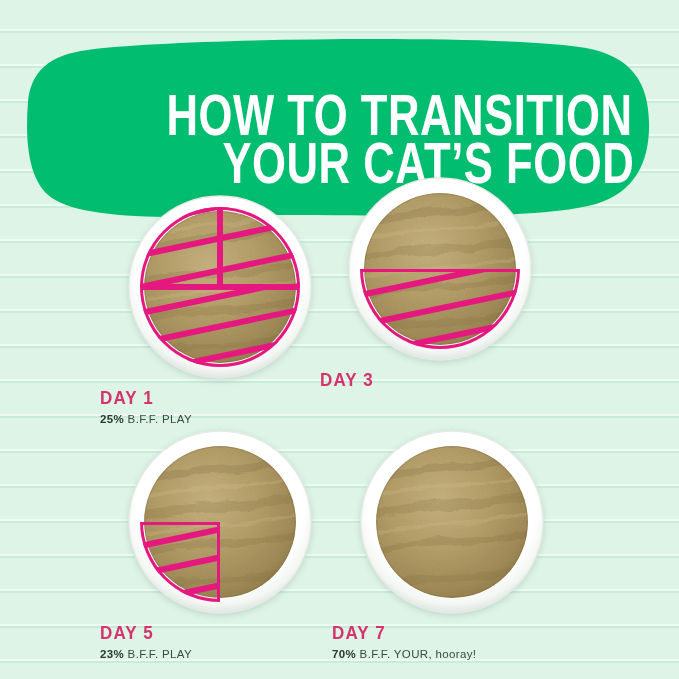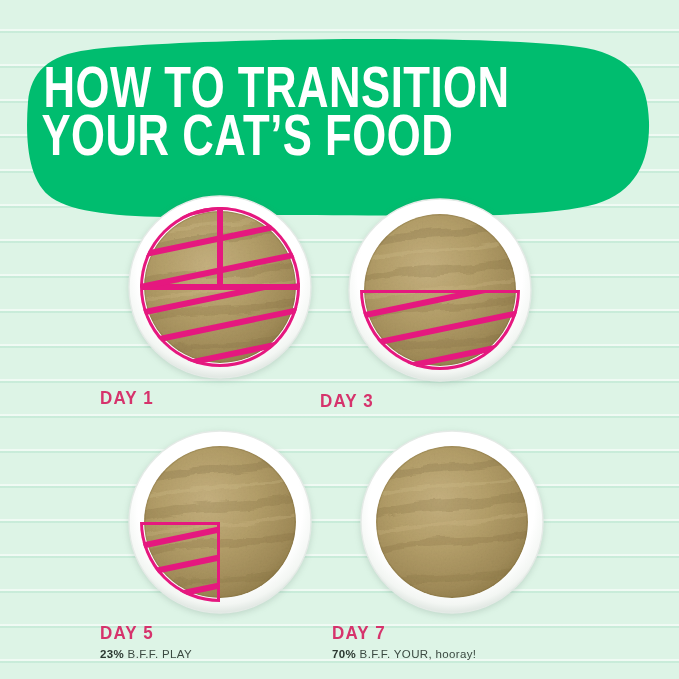--- a/index.html
+++ b/index.html
@@ -47,26 +47,26 @@
     left: 26px;
     top: 36px;
     width: 624px;
     height: 182px;
   }
   #banner svg { display: block; width: 100%; height: 100%; }
 
   #banner-title {
     position: absolute;
     left: 26px;
-    top: 20px;
+    top: 48px;
     width: 624px;
     height: 182px;
     display: flex;
     flex-direction: column;
-    align-items: flex-start;
+    align-items: flex-end;
     justify-content: center;
     gap: 2px;
     pointer-events: none;
   }
   .title-line {
     color: #ffffff;
     font-family: "Liberation Sans Narrow", "Liberation Sans", sans-serif;
     font-weight: bold;
     font-size: 47px;
     line-height: 0.98;
@@ -237,23 +237,24 @@
             <line x1="-10" y1="130" x2="210" y2="84"></line>
             <line x1="-10" y1="160" x2="210" y2="114"></line>
             <line x1="-10" y1="190" x2="210" y2="144"></line>
             <line x1="-10" y1="220" x2="210" y2="174"></line>
           </g>
         </g>
         <line x1="98" y1="18" x2="98" y2="100" stroke="#e5187f" stroke-width="6"></line>
       </svg>
     </div>
     <div class="day-label">DAY 1</div>
-  </div>
-
-  <div class="bowl-cell" style="left:320px; top:196px;">
+    <div class="pct-line"><span class="pct">25%</span><span> B.F.F. PLAY</span></div>
+  </div>
+
+  <div class="bowl-cell" style="left:320px; top:175px;">
     <div class="bowl-wrap">
       <svg class="bowl-svg" viewBox="0 0 188 188">
         <circle cx="94" cy="94" r="91" fill="url(#rimGrad)"></circle>
         <circle cx="94" cy="94" r="91" fill="none" stroke="#e4eae6" stroke-width="1.4"></circle>
         <g clip-path="url(#foodClip)">
           <circle cx="94" cy="94" r="76" fill="url(#foodGrad)"></circle>
           <g filter="url(#ridge)" opacity="0.5">
             <path d="M4,54 C56,30 124,44 186,22" stroke="#6d5b30" stroke-width="8" fill="none" opacity="0.45"></path>
             <path d="M2,90 C58,66 126,82 188,60" stroke="#6d5b30" stroke-width="8" fill="none" opacity="0.42"></path>
             <path d="M2,126 C60,102 126,120 188,98" stroke="#6d5b30" stroke-width="8" fill="none" opacity="0.4"></path>

